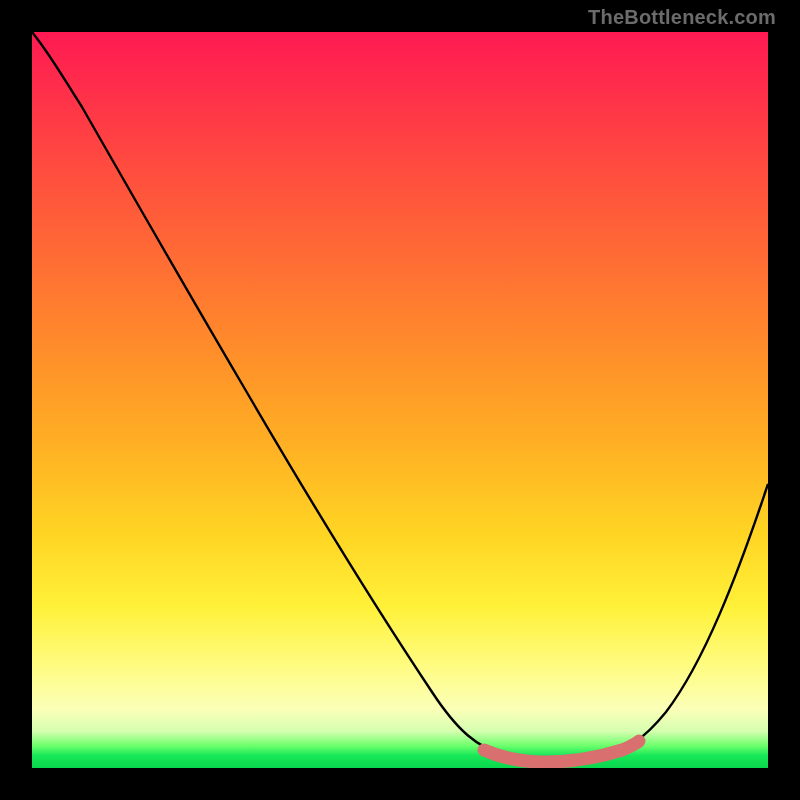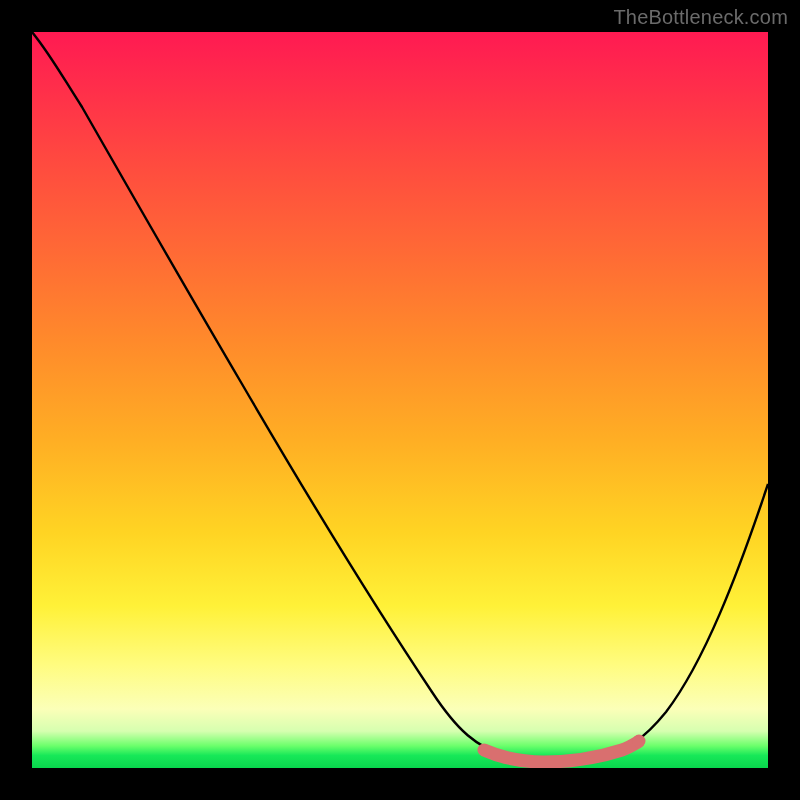--- a/index.html
+++ b/index.html
@@ -47,24 +47,24 @@
   .curve-svg {
     position: absolute;
     left: 0;
     top: 0;
     width: 736px;
     height: 736px;
   }
   .watermark {
     position: absolute;
     top: 6px;
-    right: 12px;
+    right: 24px;
     color: #6b6b6b;
     font-size: 20px;
-    font-weight: 400;
+    font-weight: 700;
     letter-spacing: 0.2px;
     user-select: none;
     margin-left: 40px;
   }
 </style>
 </head>
 <body>
 
 <div class="frame">
   <div class="watermark">TheBottleneck.com</div>

